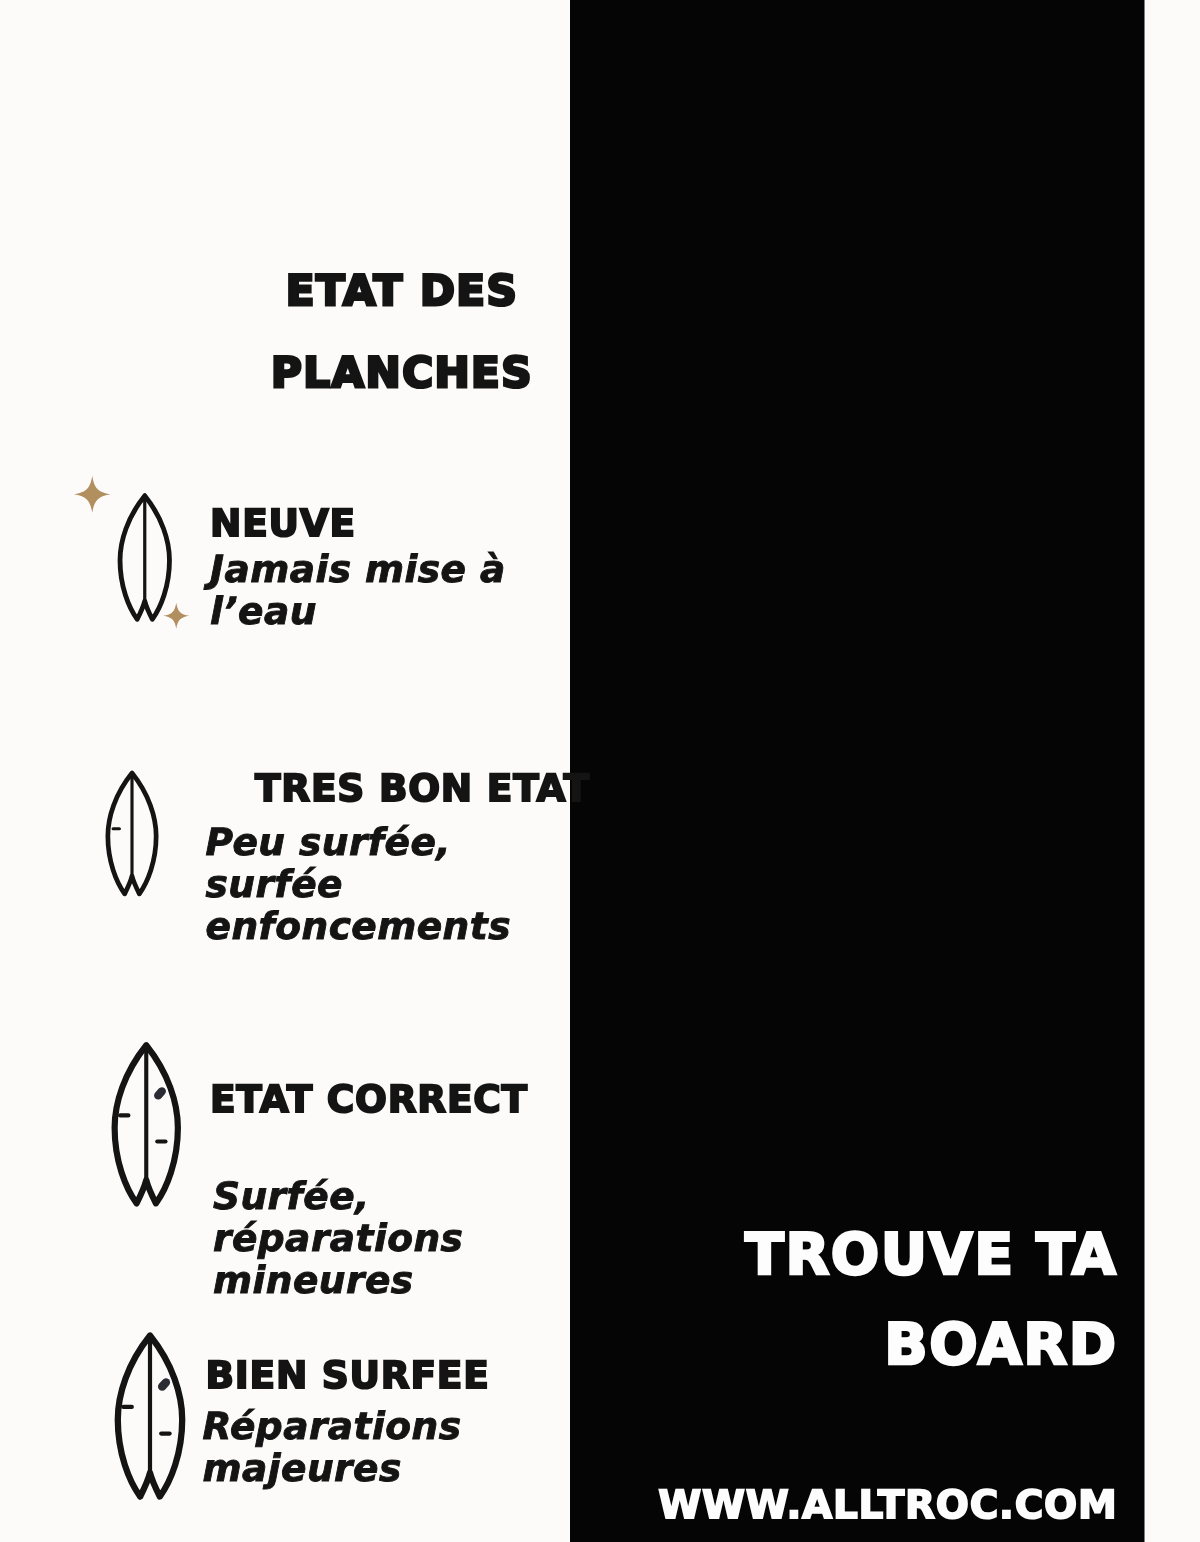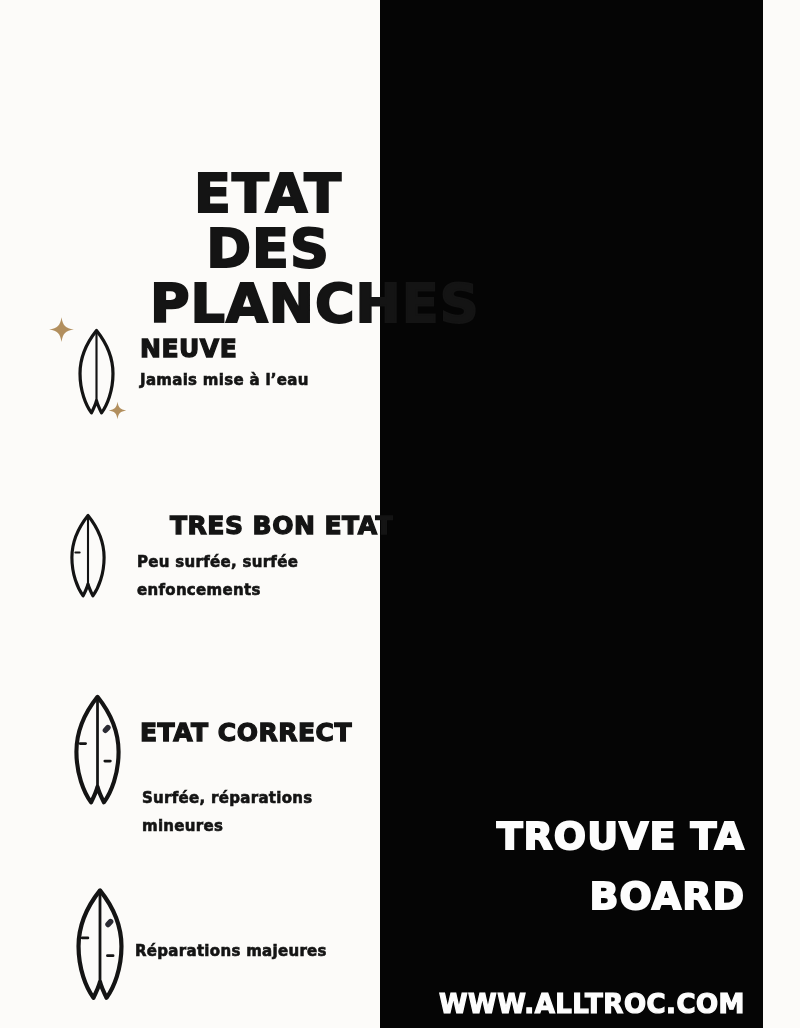--- a/index.html
+++ b/index.html
@@ -13,32 +13,32 @@
   }
   
   .black-panel{
     position:absolute;left:380px;top:0;width:383px;height:1028px;
     background:var(--panel);
   }
   
   .title{
     position:absolute;left:150px;top:166px;width:236px;
     text-align:center;color:var(--ink);
-    font-size:54px;font-weight:bold;line-height:55px;letter-spacing:1px;
+    font-size:28px;font-weight:bold;line-height:55px;letter-spacing:1px;
     -webkit-text-stroke:2px var(--ink);
   }
   .title .line{display:block;}
   
   .cond-label{
     position:absolute;color:var(--ink);font-size:25px;font-weight:bold;
     letter-spacing:.5px;-webkit-text-stroke:1.3px var(--ink);white-space:nowrap;
   }
   .cond-desc{
-    position:absolute;color:var(--ink);font-size:15px;font-weight:bold;
-    line-height:28px;letter-spacing:.3px;-webkit-text-stroke:.6px var(--ink);
+    position:absolute;color:var(--ink);font-size:25px;font-weight:bold;
+    line-height:28px;letter-spacing:.3px;font-style:italic;-webkit-text-stroke:.6px var(--ink);
   }
   
   .icon-wrap{position:absolute;}
   .board-svg{display:block;}
   .sparkle{position:absolute;}
   
   .tagline{
     position:absolute;left:390px;top:806px;width:355px;
     text-align:right;color:var(--white);
     font-size:38px;font-weight:bold;line-height:60px;letter-spacing:1px;
@@ -116,20 +116,21 @@
 
   <div class="icon-wrap i4">
     <svg class="board-svg" width="56" height="135" viewBox="0 0 60 124">
       <path d="M30 4 C14 24 7 46 7 64 C7 88 15 108 23 119 C26 113 28.5 108 30 102 C31.5 108 34 113 37 119 C45 108 53 88 53 64 C53 46 46 24 30 4 Z" fill="none" stroke="#141414" stroke-width="4.5" stroke-linejoin="round" stroke-linecap="round"></path>
       <line x1="30" y1="6" x2="30" y2="101" stroke="#141414" stroke-width="3"></line>
       <rect x="35" y="36" width="10" height="6" rx="3" fill="#2b2b33" transform="rotate(-48 40 39)"></rect>
       <line x1="11" y1="55" x2="17" y2="55" stroke="#141414" stroke-width="3" stroke-linecap="round"></line>
       <line x1="38" y1="74" x2="44" y2="74" stroke="#141414" stroke-width="3" stroke-linecap="round"></line>
     </svg>
   </div>
+  <div class="cond-label l4">BIEN SURFEE</div>
   <div class="cond-desc d4">Réparations majeures</div>
 
   <div class="tagline">
     <span class="line">TROUVE TA</span>
     <span class="line">BOARD</span>
   </div>
   <div class="website">WWW.ALLTROC.COM</div>
 
 </div>
 

